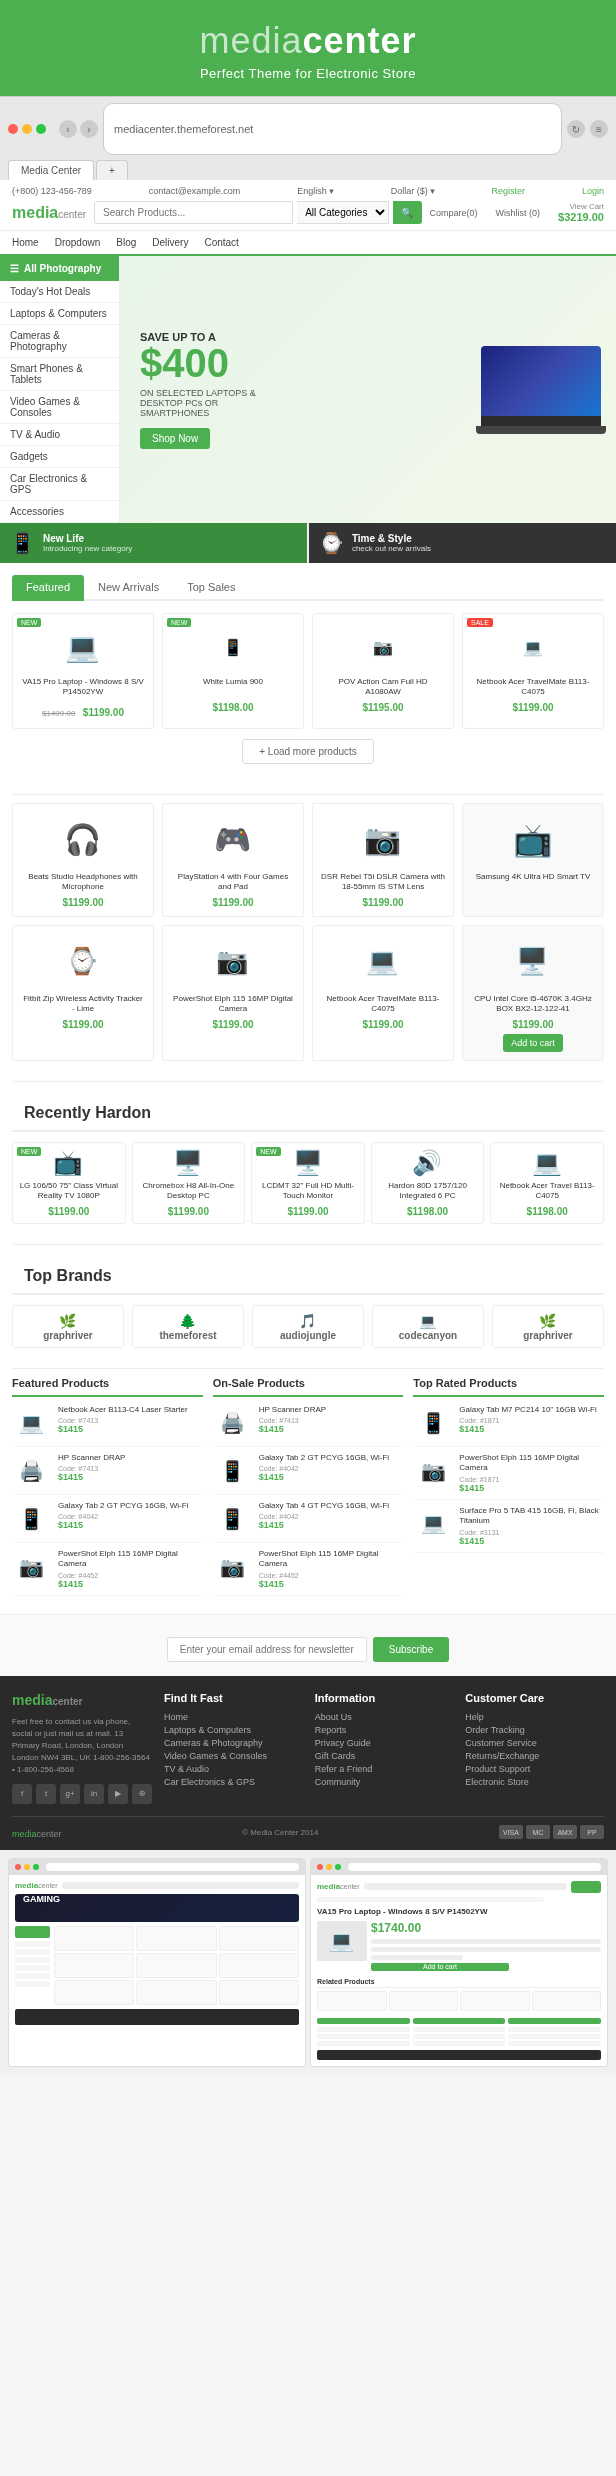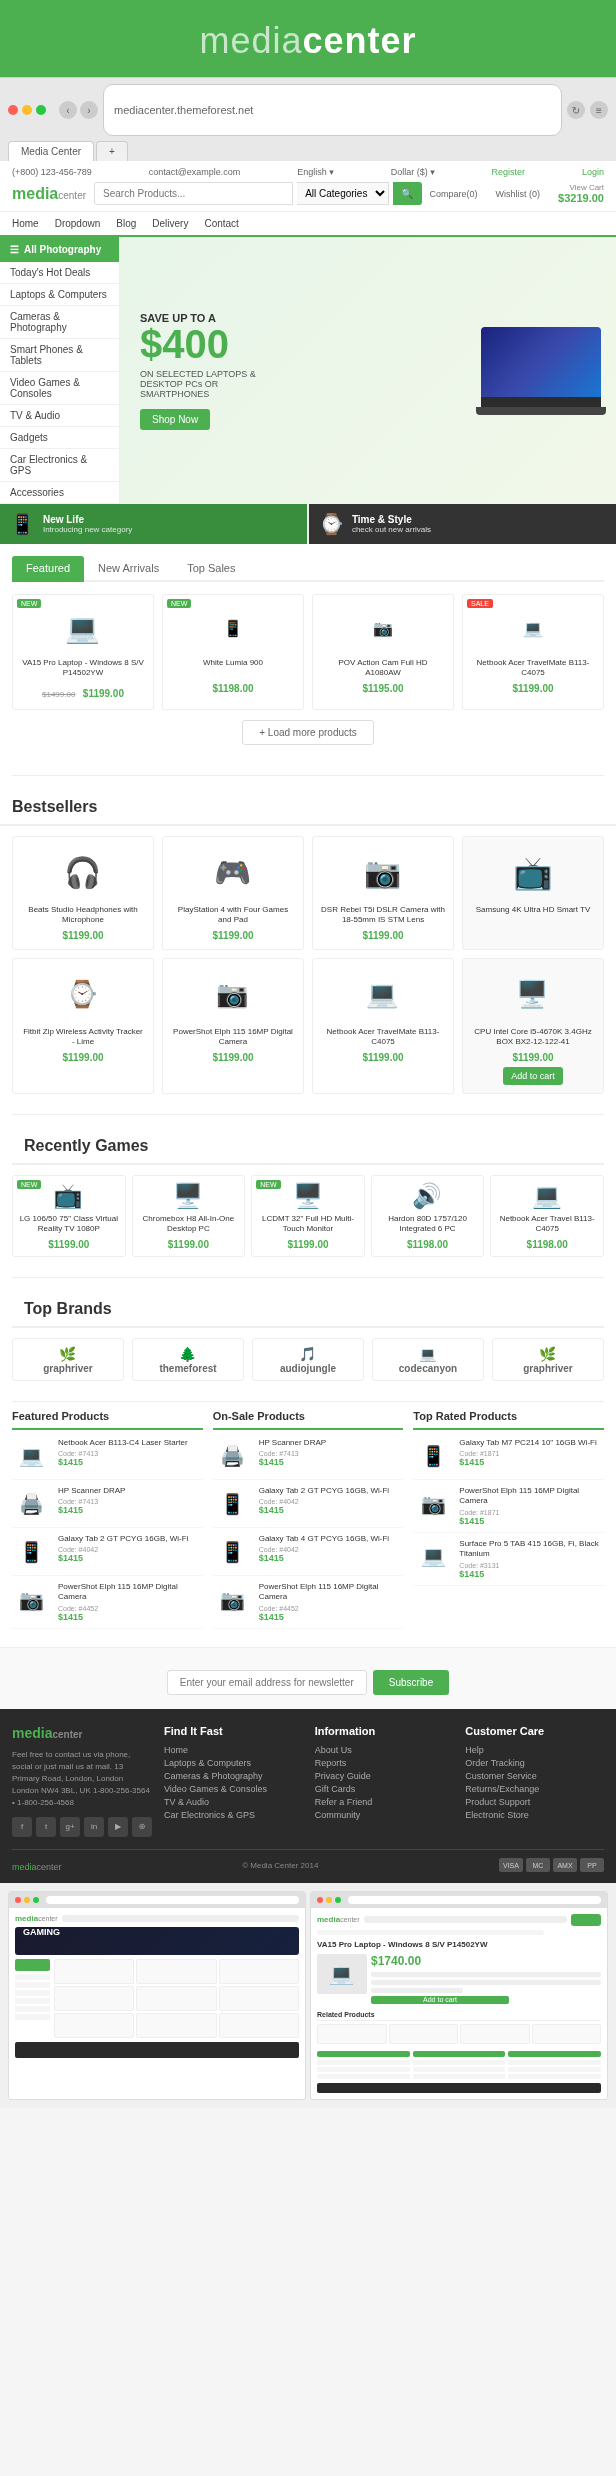--- a/index.html
+++ b/index.html
@@ -448,20 +448,21 @@
 
     .divider { height: 1px; background: #eee; margin: 8px 12px; }
   </style>
 </head>
 <body>
 
 <div class="hero-header">
   <div class="brand-name">
     <span>media</span><strong>center</strong>
   </div>
+  <div class="tagline">Perfect Theme for Electronic Store</div>
 </div>
 
 <div class="browser-chrome">
   <div class="browser-controls">
     <div class="browser-dots">
       <div class="browser-dot dot-red"></div>
       <div class="browser-dot dot-yellow"></div>
       <div class="browser-dot dot-green"></div>
     </div>
     <div class="browser-nav-btns">
@@ -615,21 +616,20 @@
     </div>
 
     <div class="load-more-wrap">
       <button class="load-more-btn">+ Load more products</button>
     </div>
   </div>
 
   <div class="divider"></div>
 
   <div>
-    <div class="section-title">Bestsellers</div>
     <div class="bestsellers-grid">
       <div class="bestseller-card">
         <div class="bestseller-img">
             <span style="font-size:30px;">🎧</span>
           </div>
         <div class="product-name">Beats Studio Headphones with Microphone</div>
         <div class="product-price">$1199.00</div>
       </div>
       <div class="bestseller-card">
         <div class="bestseller-img">
@@ -679,21 +679,21 @@
         <div class="product-name">CPU Intel Core i5-4670K 3.4GHz BOX BX2-12-122-41</div>
         <div class="product-price">$1199.00</div>
         <button class="add-to-cart-btn">Add to cart</button>
       </div>
     </div>
   </div>
 
   <div class="divider"></div>
 
   <div class="recently-viewed">
-    <div class="section-title">Recently Games</div>
+    <div class="section-title">Recently Hardon</div>
     <div class="rv-grid">
       <div class="rv-card">
         <span class="product-badge new">NEW</span>
         <div style="font-size:24px; margin-bottom:4px;">📺</div>
         <div class="product-name">LG 106/50 75" Class Virtual Reality TV 1080P</div>
         <div class="product-price">$1199.00</div>
       </div>
       <div class="rv-card">
         <div style="font-size:24px; margin-bottom:4px;">🖥️</div>
         <div class="product-name">Chromebox H8 All-In-One Desktop PC</div>

